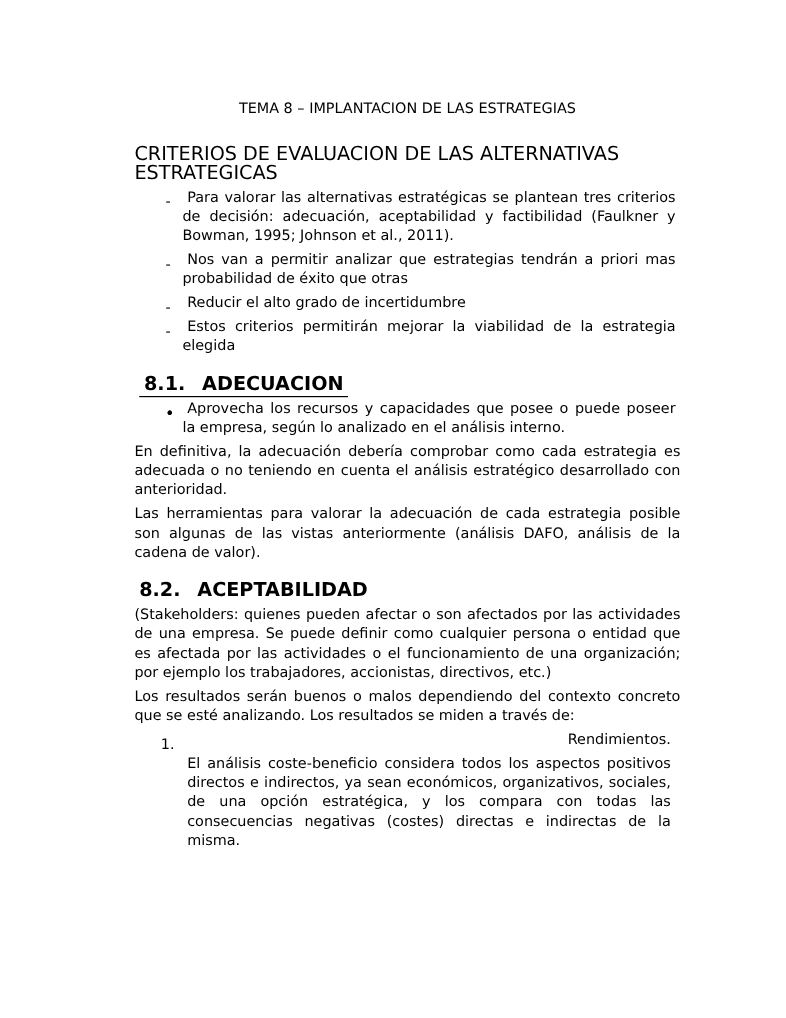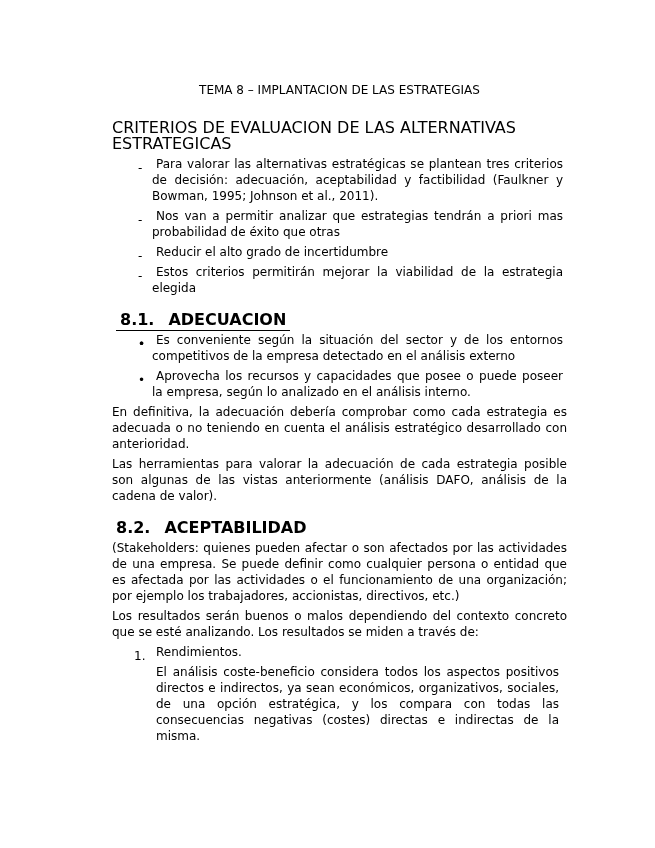--- a/index.html
+++ b/index.html
@@ -52,21 +52,21 @@
   }
   .num-item {
     position: relative;
     padding-left: 36px;
   }
   .num-item .marker {
     position: absolute;
     left: 18px;
     top: 0;
   }
-  .item-label { text-align: left; }
+  .item-label { text-align: right; }
 </style>
 </head>
 <body>
 
 <div class="page">
 
   <div class="doc-title">TEMA 8 – IMPLANTACION DE LAS ESTRATEGIAS</div>
 
   <section>
     <div class="h-plain">CRITERIOS DE EVALUACION DE LAS ALTERNATIVAS ESTRATEGICAS</div>
@@ -91,21 +91,20 @@
   </section>
 
   <section>
     <h2 class="h-bold"><span class="underline-wrap"><span class="h-num">8.1.</span><span>ADECUACION</span></span></h2>
     <ul class="doc-list">
       <li class="li">
         <span class="marker">•</span>
       </li>
       <li class="li">
         <span class="marker">•</span>
-        <span>Es conveniente según la situación del sector y de los entornos competitivos de la empresa detectado en el análisis externo</span>
       </li>
       <li class="li">
         <span class="marker">•</span>
         <span>Aprovecha los recursos y capacidades que posee o puede poseer la empresa, según lo analizado en el análisis interno.</span>
       </li>
     </ul>
     <p class="para">En definitiva, la adecuación debería comprobar como cada estrategia es adecuada o no teniendo en cuenta el análisis estratégico desarrollado con anterioridad.</p>
     <p class="para">Las herramientas para valorar la adecuación de cada estrategia posible son algunas de las vistas anteriormente (análisis DAFO, análisis de la cadena de valor).</p>
   </section>
 

